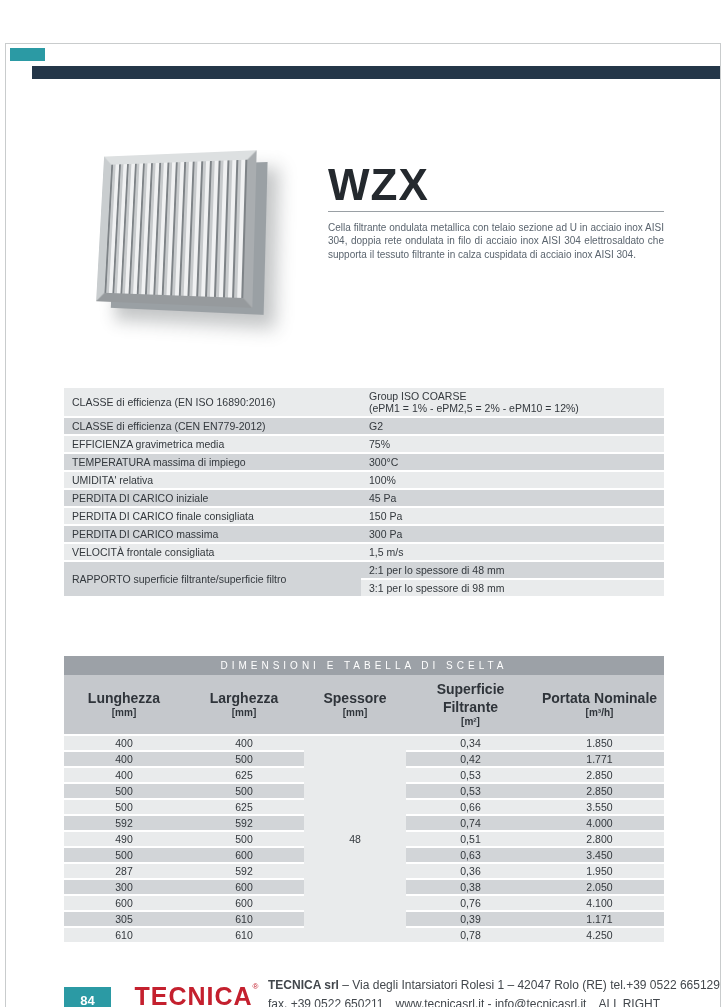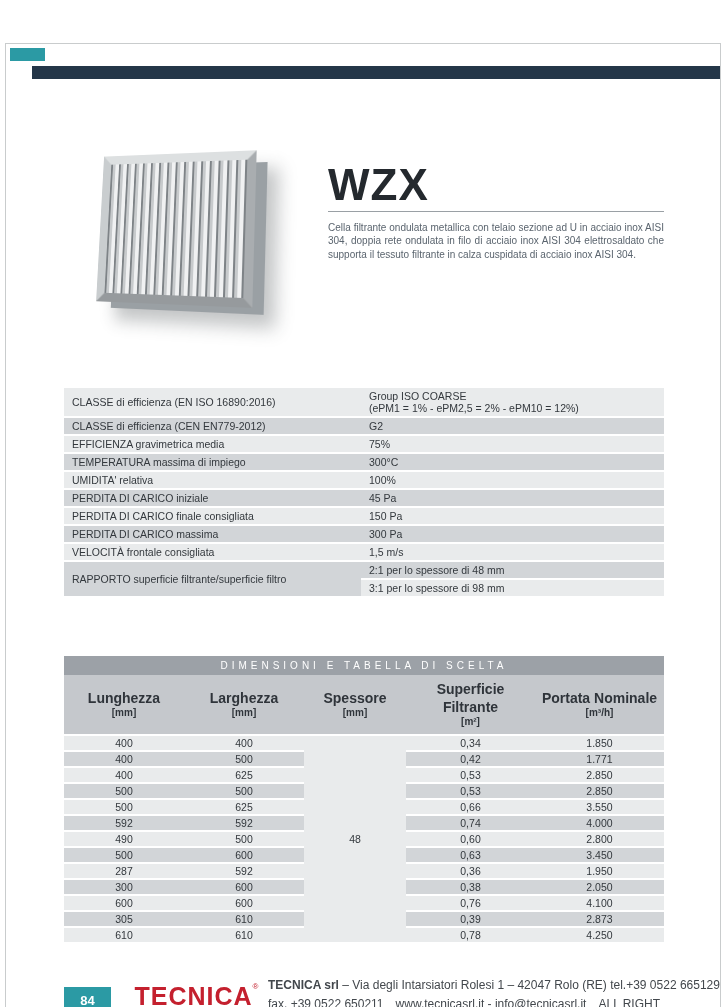--- a/index.html
+++ b/index.html
@@ -221,21 +221,21 @@
         </tr>
         <tr>
           <td>592</td>
           <td>592</td>
           <td>0,74</td>
           <td>4.000</td>
         </tr>
         <tr>
           <td>490</td>
           <td>500</td>
-          <td>0,60</td>
+          <td>0,51</td>
           <td>2.800</td>
         </tr>
         <tr>
           <td>500</td>
           <td>600</td>
           <td>0,63</td>
           <td>3.450</td>
         </tr>
         <tr>
           <td>287</td>
@@ -252,21 +252,21 @@
         <tr>
           <td>600</td>
           <td>600</td>
           <td>0,76</td>
           <td>4.100</td>
         </tr>
         <tr>
           <td>305</td>
           <td>610</td>
           <td>0,39</td>
-          <td>2.873</td>
+          <td>1.171</td>
         </tr>
         <tr>
           <td>610</td>
           <td>610</td>
           <td>0,78</td>
           <td>4.250</td>
         </tr>
       </tbody>
   </table>
 

